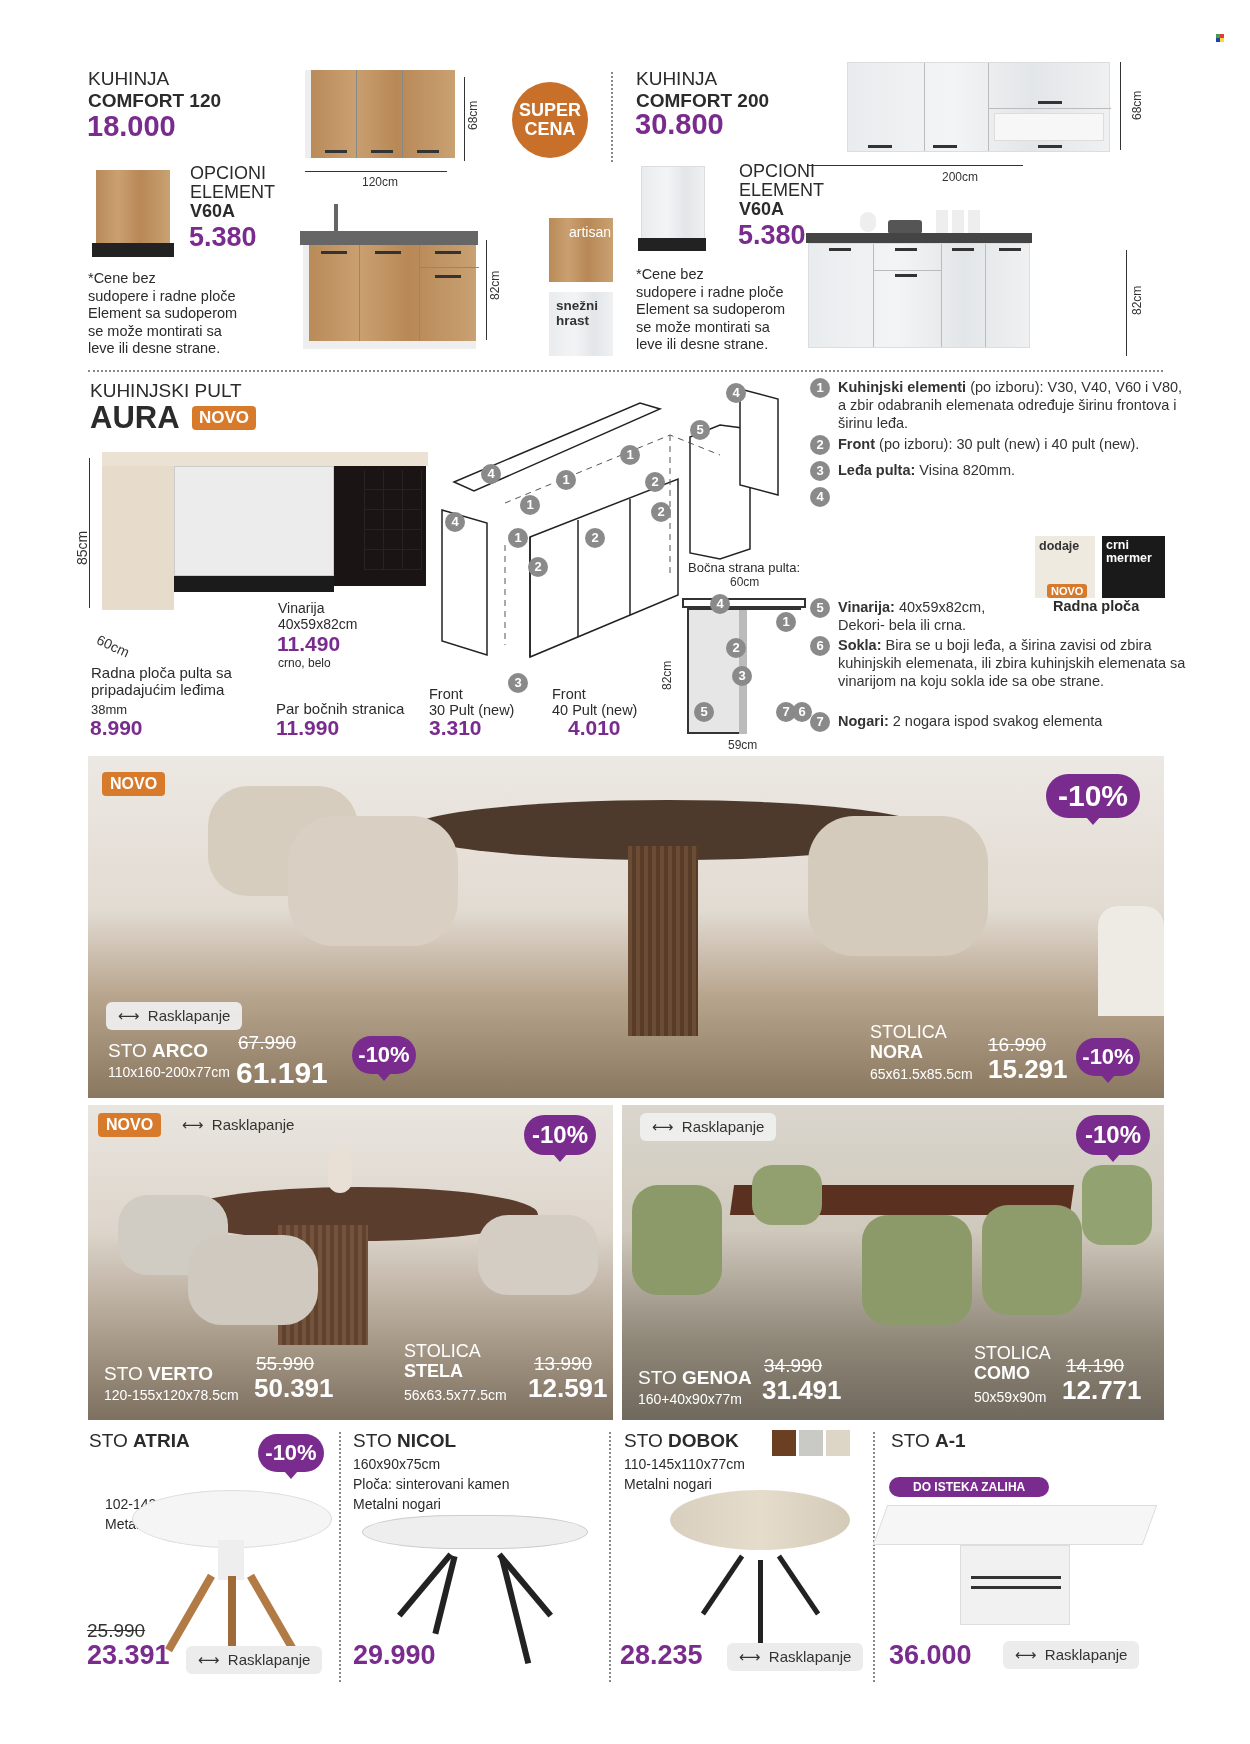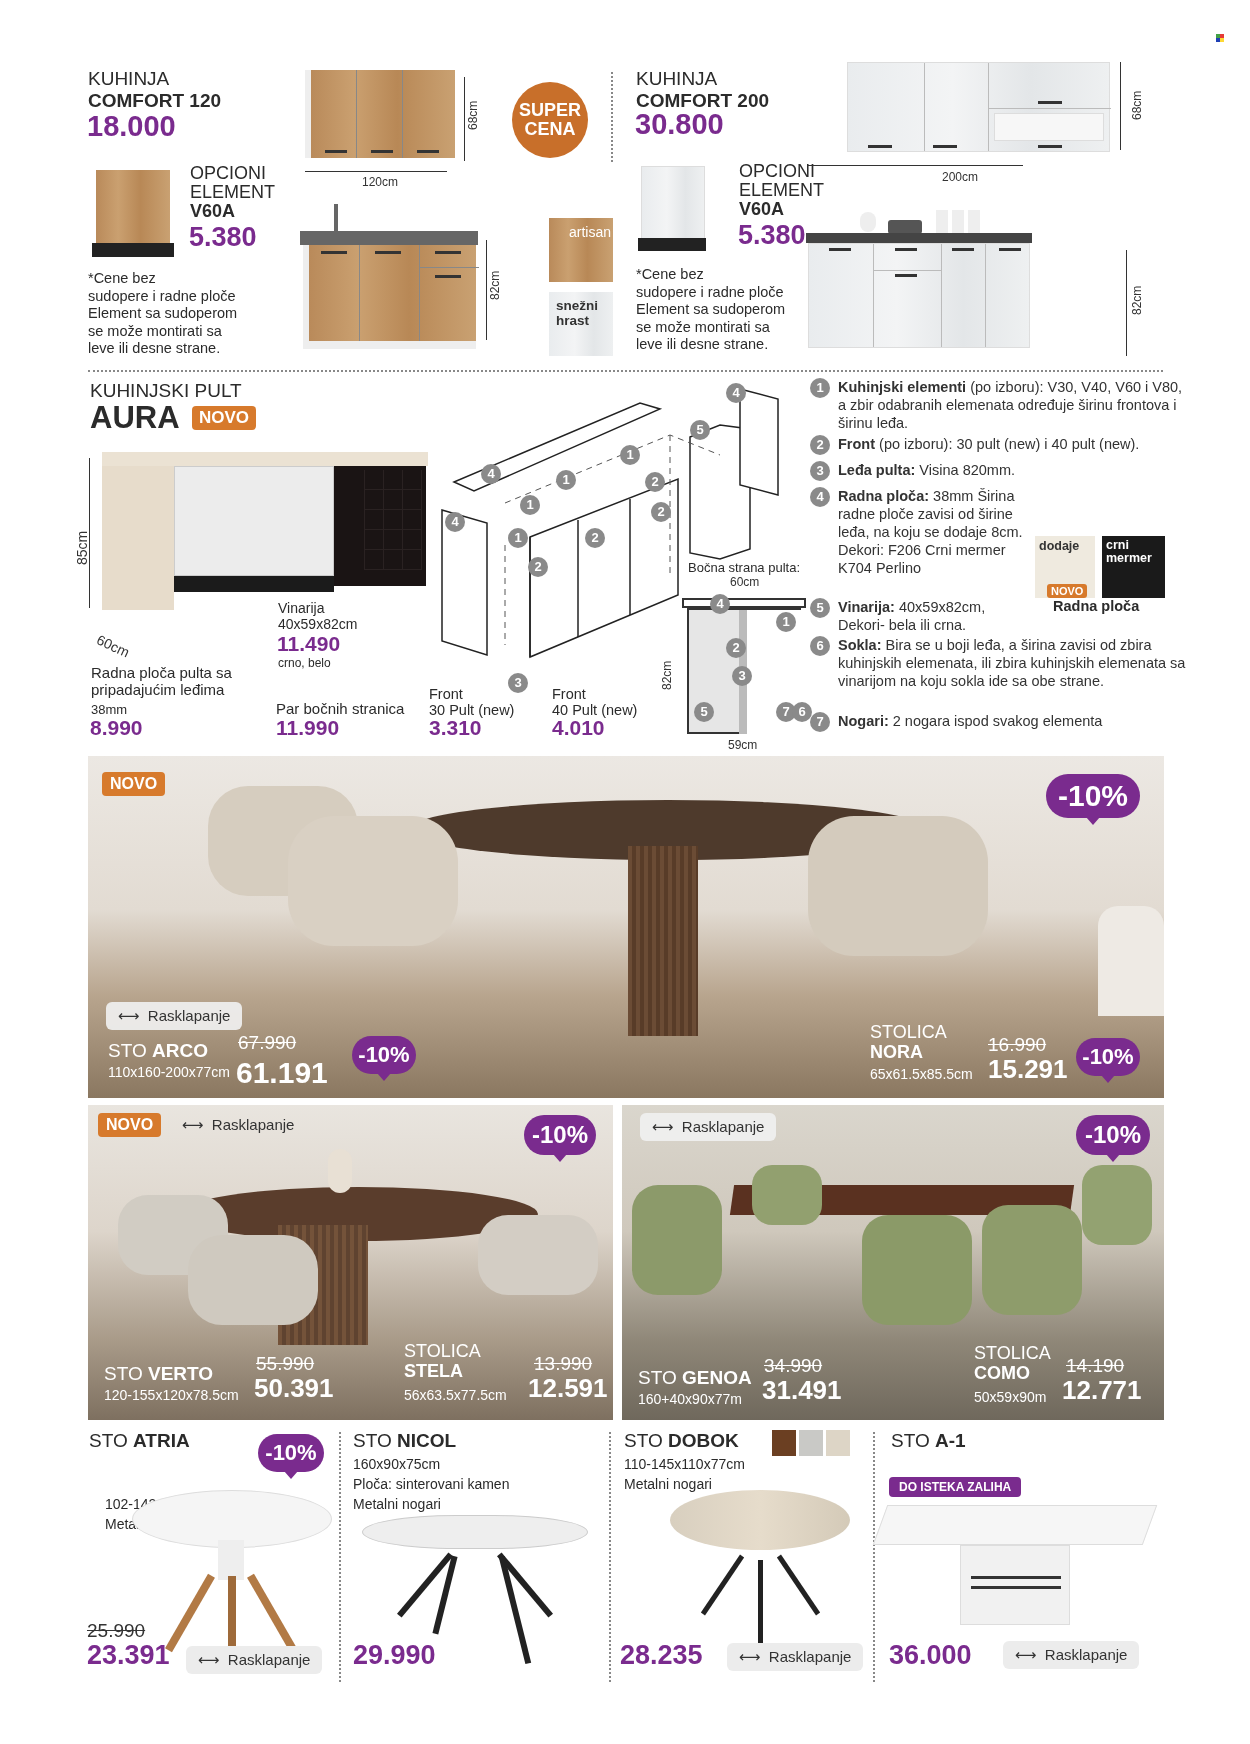--- a/index.html
+++ b/index.html
@@ -195,21 +195,21 @@
   <div class="abs" style="left:429px;top:686px;font-size:14.5px;line-height:16px;">
     <div>Front</div>
       <div>30 Pult (new)</div>
   </div>
   <div class="abs price" style="left:429px;top:716px;font-size:21px;">3.310</div>
 
   <div class="abs" style="left:552px;top:686px;font-size:14.5px;line-height:16px;">
     <div>Front</div>
       <div>40 Pult (new)</div>
   </div>
-  <div class="abs price" style="left:552px;top:716px;font-size:21px;">4.010</div>
+  <div class="abs price" style="left:568px;top:716px;font-size:21px;">4.010</div>
 
   <svg class="abs" style="left:430px;top:375px;" width="380" height="320" viewBox="0 0 380 320">
     <g fill="none" stroke="#222" stroke-width="1.5">
       <polygon points="24,107 210,28 230,34 44,116" fill="#fff"></polygon>
       <polygon points="12,135 57,148 57,280 12,266" fill="#fff"></polygon>
       <polygon points="100,162 248,104 248,220 100,282" fill="#fff"></polygon>
       <line x1="100" y1="162" x2="100" y2="282"></line>
       <line x1="148" y1="145" x2="148" y2="262"></line>
       <line x1="200" y1="124" x2="200" y2="240"></line>
       <polygon points="260,62 290,50 320,54 320,174 290,184 260,178" fill="#fff"></polygon>
@@ -263,21 +263,20 @@
   <div class="legend-row" style="top:435px;width:380px;">
     <span class="circ">2</span>
     <div class="txt"><b>Front</b><span> (po izboru): 30 pult (new) i 40 pult (new).</span></div>
   </div>
   <div class="legend-row" style="top:461px;width:380px;">
     <span class="circ">3</span>
     <div class="txt"><b>Leđa pulta:</b><span> Visina 820mm.</span></div>
   </div>
   <div class="legend-row" style="top:487px;width:220px;">
     <span class="circ">4</span>
-    <div class="txt"><b>Radna ploča:</b><span> 38mm Širina radne ploče zavisi od širine leđa, na koju se dodaje 8cm. Dekori: F206 Crni mermer K704 Perlino</span></div>
   </div>
   <div class="legend-row" style="top:598px;width:220px;">
     <span class="circ">5</span>
     <div class="txt"><b>Vinarija:</b><span> 40x59x82cm, Dekori- bela ili crna.</span></div>
   </div>
   <div class="legend-row" style="top:636px;width:380px;">
     <span class="circ">6</span>
     <div class="txt"><b>Sokla:</b><span> Bira se u boji leđa, a širina zavisi od zbira kuhinjskih elemenata, ili zbira kuhinjskih elemenata sa vinarijom na koju sokla ide sa obe strane.</span></div>
   </div>
   <div class="legend-row" style="top:712px;width:380px;">
@@ -430,21 +429,21 @@
     <div class="rask" style="left:727px;top:1643px;background:#ececec;"><span>⟷</span>&nbsp;&nbsp;<span>Rasklapanje</span></div>
   </div>
 
   <div class="dotted-v" style="left:873px;top:1432px;height:250px;"></div>
 
   <div>
     <div class="abs" style="left:891px;top:1430px;font-size:19px;"><span>STO</span> <b>A-1</b></div>
     <div class="abs" style="left:891px;top:1515px;font-size:14px;line-height:20px;">
       <div>90x160+40x75cm</div>
     </div>
-    <div class="abs" style="left:889px;top:1477px;background:#7a2b8e;color:#fff;font-weight:bold;font-size:12px;border-radius:4px;padding:3px 10px;">DO ISTEKA ZALIHA</div>
+    <div class="abs" style="left:889px;top:1477px;background:#7a2b8e;color:#fff;font-weight:bold;font-size:12px;border-radius:10px;padding:3px 24px;">DO ISTEKA ZALIHA</div>
     <div class="abs" style="left:880px;top:1505px;width:270px;height:130px;">
       <div style="position:absolute;left:0;top:0;width:270px;height:40px;background:#f6f6f6;border:1px solid #ddd;transform:skewX(-20deg);"></div>
       <div style="position:absolute;left:80px;top:40px;width:110px;height:80px;background:#f1f1f1;border:1px solid #ddd;">
         <div style="position:absolute;left:10px;top:30px;width:90px;height:3px;background:#333;"></div>
         <div style="position:absolute;left:10px;top:40px;width:90px;height:3px;background:#333;"></div>
       </div>
     </div>
     <div class="abs price" style="left:889px;top:1640px;font-size:27px;">36.000</div>
     <div class="rask" style="left:1003px;top:1641px;background:#ececec;"><span>⟷</span>&nbsp;&nbsp;<span>Rasklapanje</span></div>
   </div>

